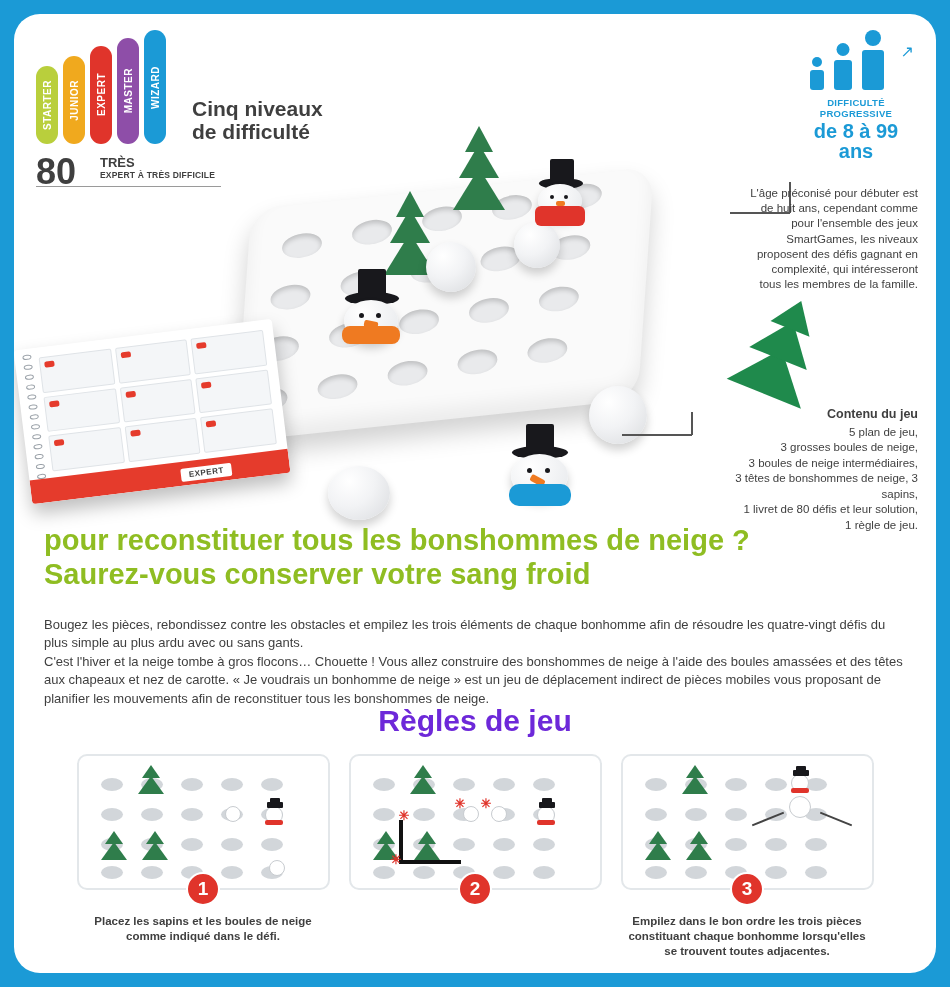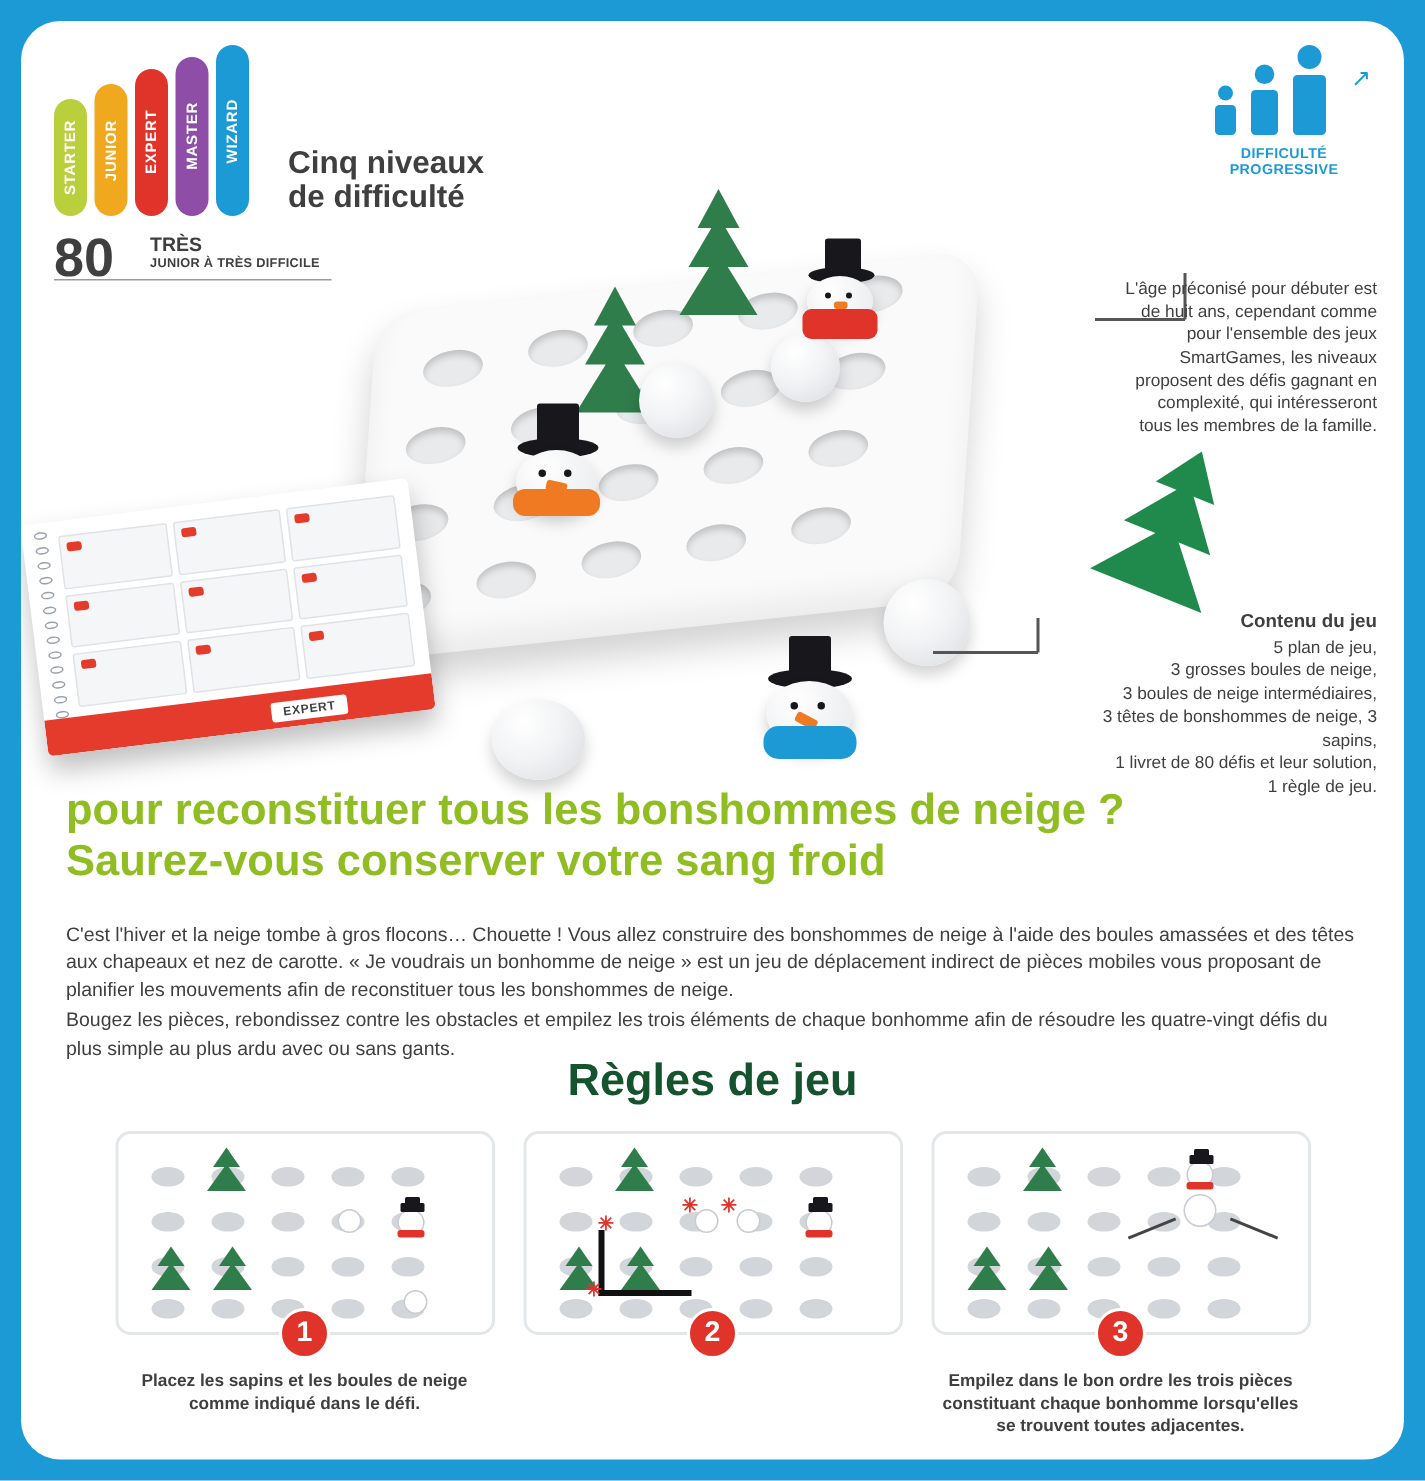--- a/index.html
+++ b/index.html
@@ -127,21 +127,21 @@
   .headline {
     position:absolute; left:30px; top:510px; width:862px;
     font-size:29px; font-weight:bold; color:#8fbd22; line-height:1.16;
   }
   .body-text {
     position:absolute; left:30px; top:600px; width:866px;
     font-size:13px; color:#3f3f3f; line-height:1.42;
   }
   .rules-title {
     position:absolute; left:0; right:0; top:690px;
-    text-align:center; font-size:30px; font-weight:bold; color:#14532d;
+    text-align:center; font-size:30px; font-weight:bold; color:#6d28d9;
   }
 
   
   .cards { position:absolute; left:0; right:0; top:740px; display:flex; justify-content:center; gap:19px; }
   .card { width:253px; }
   .card .panel {
     height:136px; background:#fff; border:2px solid #e3e7ea; border-radius:10px; position:relative;
   }
   .mini-hole { position:absolute; width:22px; height:13px; border-radius:50%; background:#d2d6da; }
   .num {
@@ -297,38 +297,39 @@
         </div>
       <div class="bar b4" style="background:#1b9ad6">
           <span>WIZARD</span>
         </div>
     </div>
     <div class="levels-title">Cinq niveaux de difficulté</div>
   </div>
   <div class="eighty">80</div>
   <div class="defis">
     <div>TRÈS</div>
-    <div class="sub">JUNIOR À TRÈS DIFFICILE</div>
+    <div class="sub">EXPERT À TRÈS DIFFICILE</div>
   </div>
   <div class="rule-left"></div>
 
   <div class="progressive">
     <div class="prog-icon">
       <div class="arrow-up">↗</div>
       <div class="fig" style="left:14px; width:14px; height:20px;">
           <div class="head" style="width:10px;height:10px;top:-13px;"></div>
         </div>
       <div class="fig" style="left:38px; width:18px; height:30px;">
           <div class="head" style="width:13px;height:13px;top:-17px;"></div>
         </div>
       <div class="fig" style="left:66px; width:22px; height:40px;">
           <div class="head" style="width:16px;height:16px;top:-20px;"></div>
         </div>
     </div>
     <div class="prog-label">DIFFICULTÉ PROGRESSIVE</div>
+    <div class="prog-age">de 8 à 99 ans</div>
   </div>
 
   <div class="brk" style="left:716px; top:198px; width:60px; height:1px;"></div>
   <div class="brk" style="left:775px; top:168px; width:1px; height:31px;"></div>
   <div class="callout-right">L'âge préconisé pour débuter est de huit ans, cependant comme pour l'ensemble des jeux SmartGames, les niveaux proposent des défis gagnant en complexité, qui intéresseront tous les membres de la famille.</div>
 
   <div class="brk" style="left:608px; top:420px; width:70px; height:1px;"></div>
   <div class="brk" style="left:677px; top:398px; width:1px; height:23px;"></div>
   <div class="contenu">
     <span class="h">Contenu du jeu</span>
@@ -339,22 +340,22 @@
     <div>1 livret de 80 défis et leur solution,</div>
     <div>1 règle de jeu.</div>
   </div>
 
   <div class="headline">
     <div>pour reconstituer tous les bonshommes de neige ?</div>
     <div>Saurez-vous conserver votre sang froid</div>
   </div>
 
   <div class="body-text">
+    <div style="margin-top:2px;">Bougez les pièces, rebondissez contre les obstacles et empilez les trois éléments de chaque bonhomme afin de résoudre les quatre-vingt défis du plus simple au plus ardu avec ou sans gants.</div>
     <div>C'est l'hiver et la neige tombe à gros flocons… Chouette ! Vous allez construire des bonshommes de neige à l'aide des boules amassées et des têtes aux chapeaux et nez de carotte. « Je voudrais un bonhomme de neige » est un jeu de déplacement indirect de pièces mobiles vous proposant de planifier les mouvements afin de reconstituer tous les bonshommes de neige.</div>
-    <div style="margin-top:2px;">Bougez les pièces, rebondissez contre les obstacles et empilez les trois éléments de chaque bonhomme afin de résoudre les quatre-vingt défis du plus simple au plus ardu avec ou sans gants.</div>
   </div>
 
   <div class="rules-title">Règles de jeu</div>
 
   <div class="cards">
 
     <div class="card">
       <div class="panel">
         <div class="mini-hole" style="left:22px;  top:22px;"></div>
         <div class="mini-hole" style="left:62px;  top:22px;"></div>

